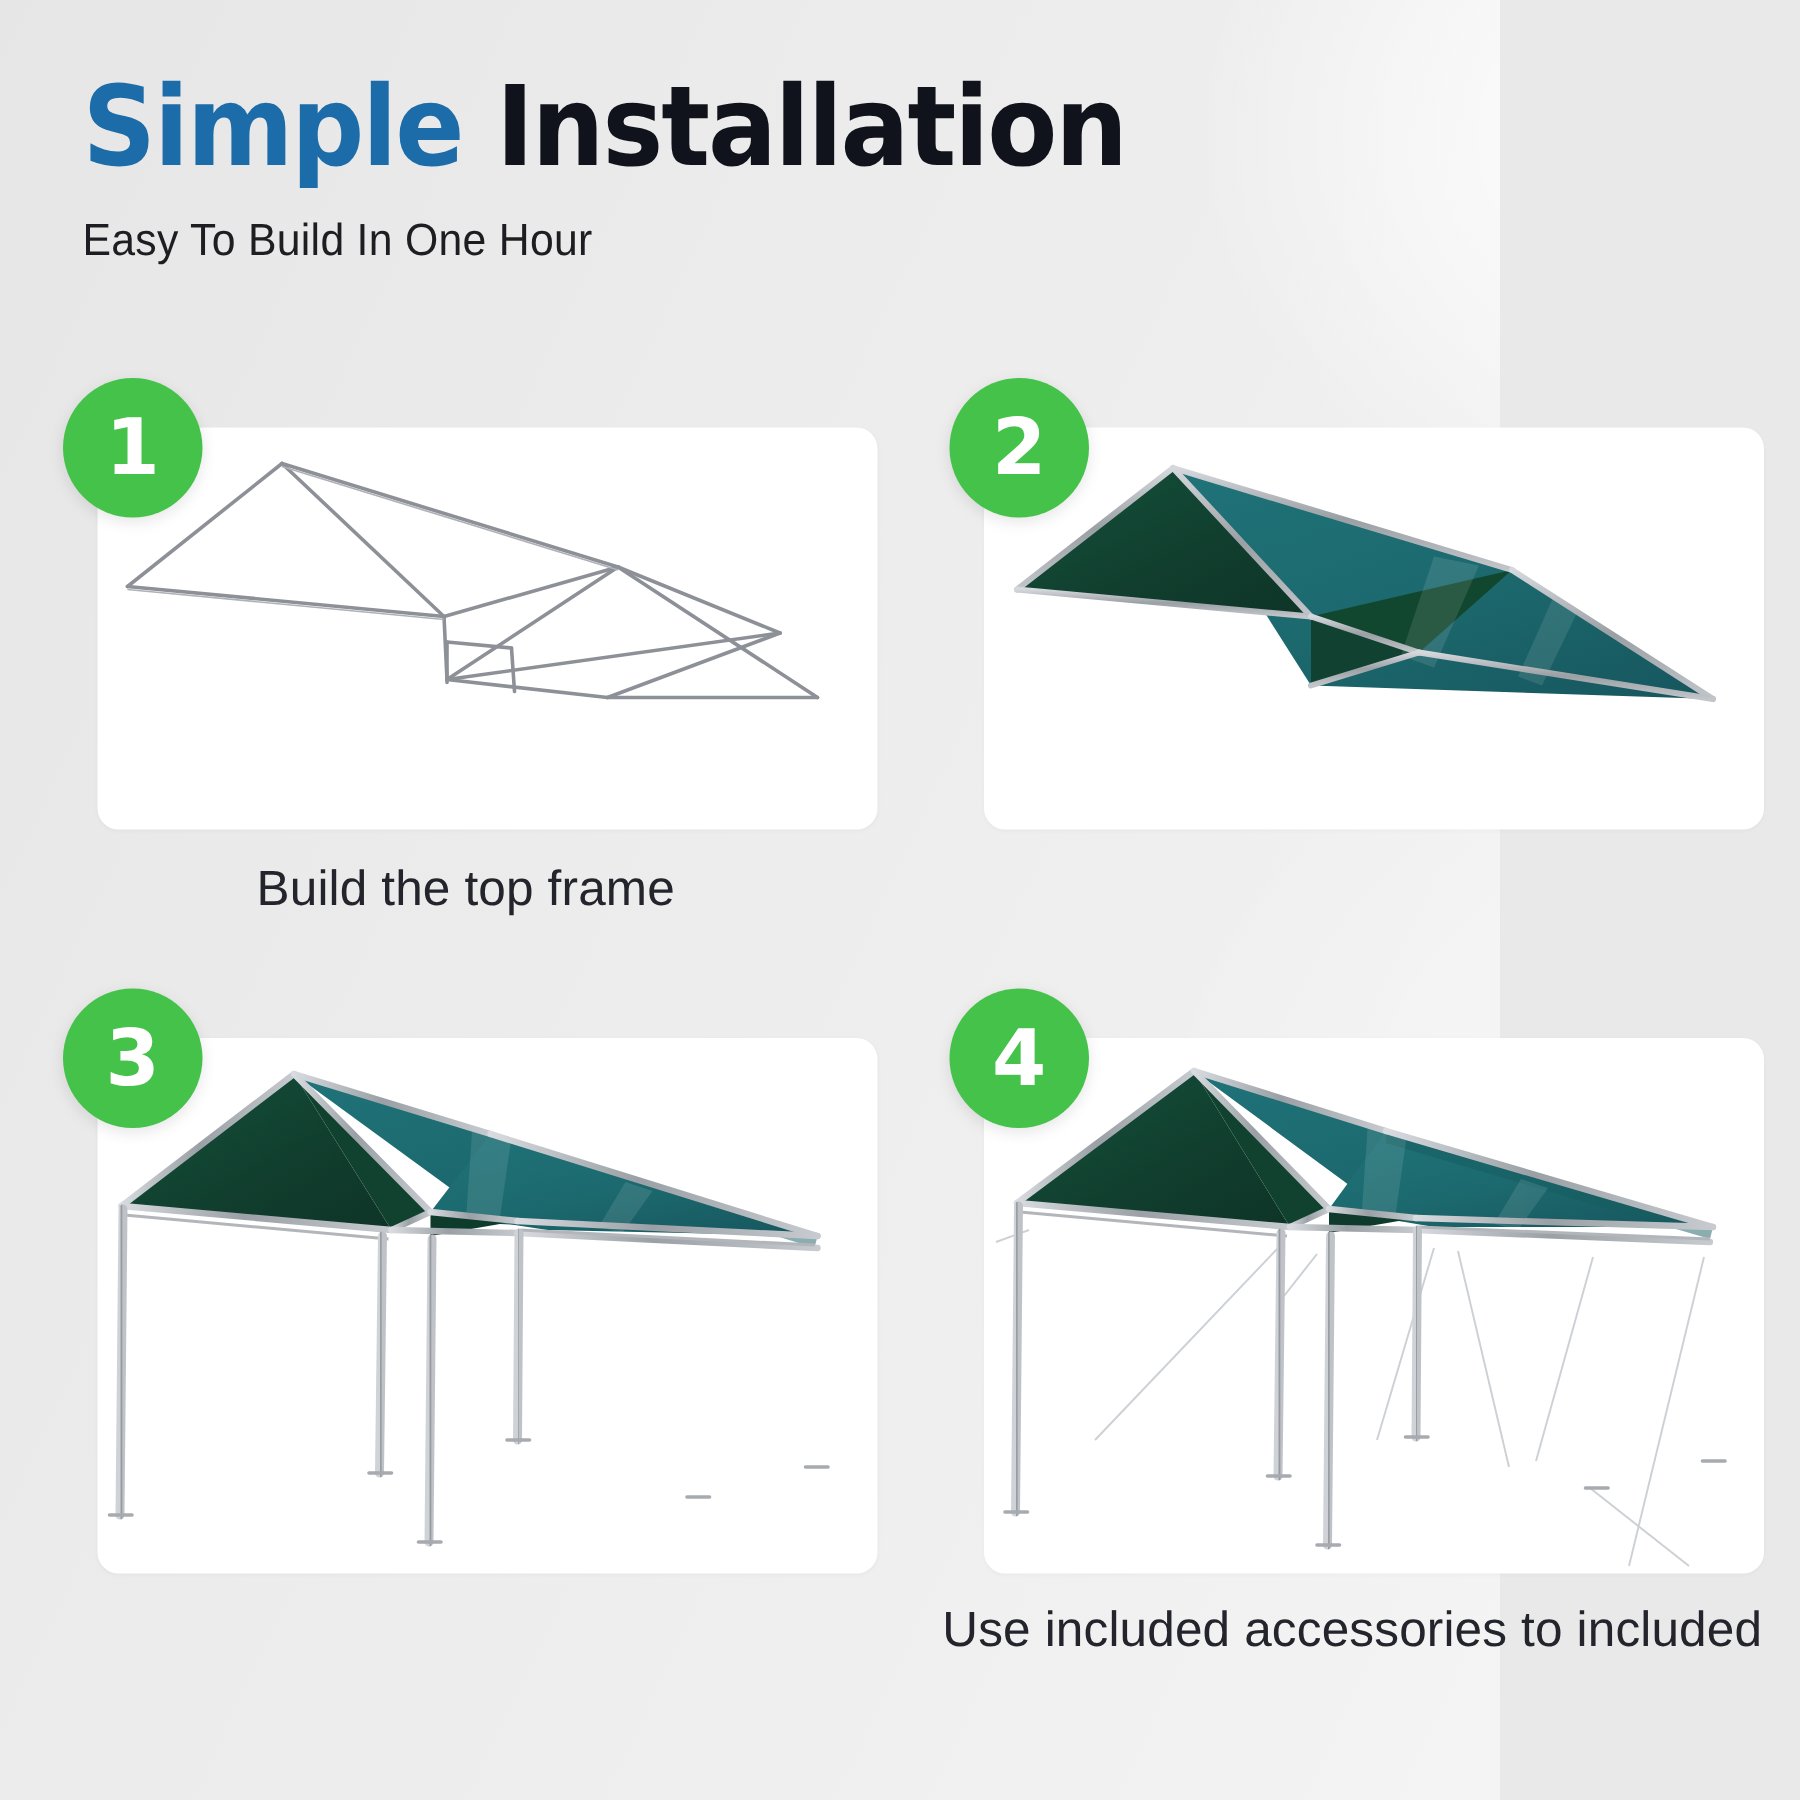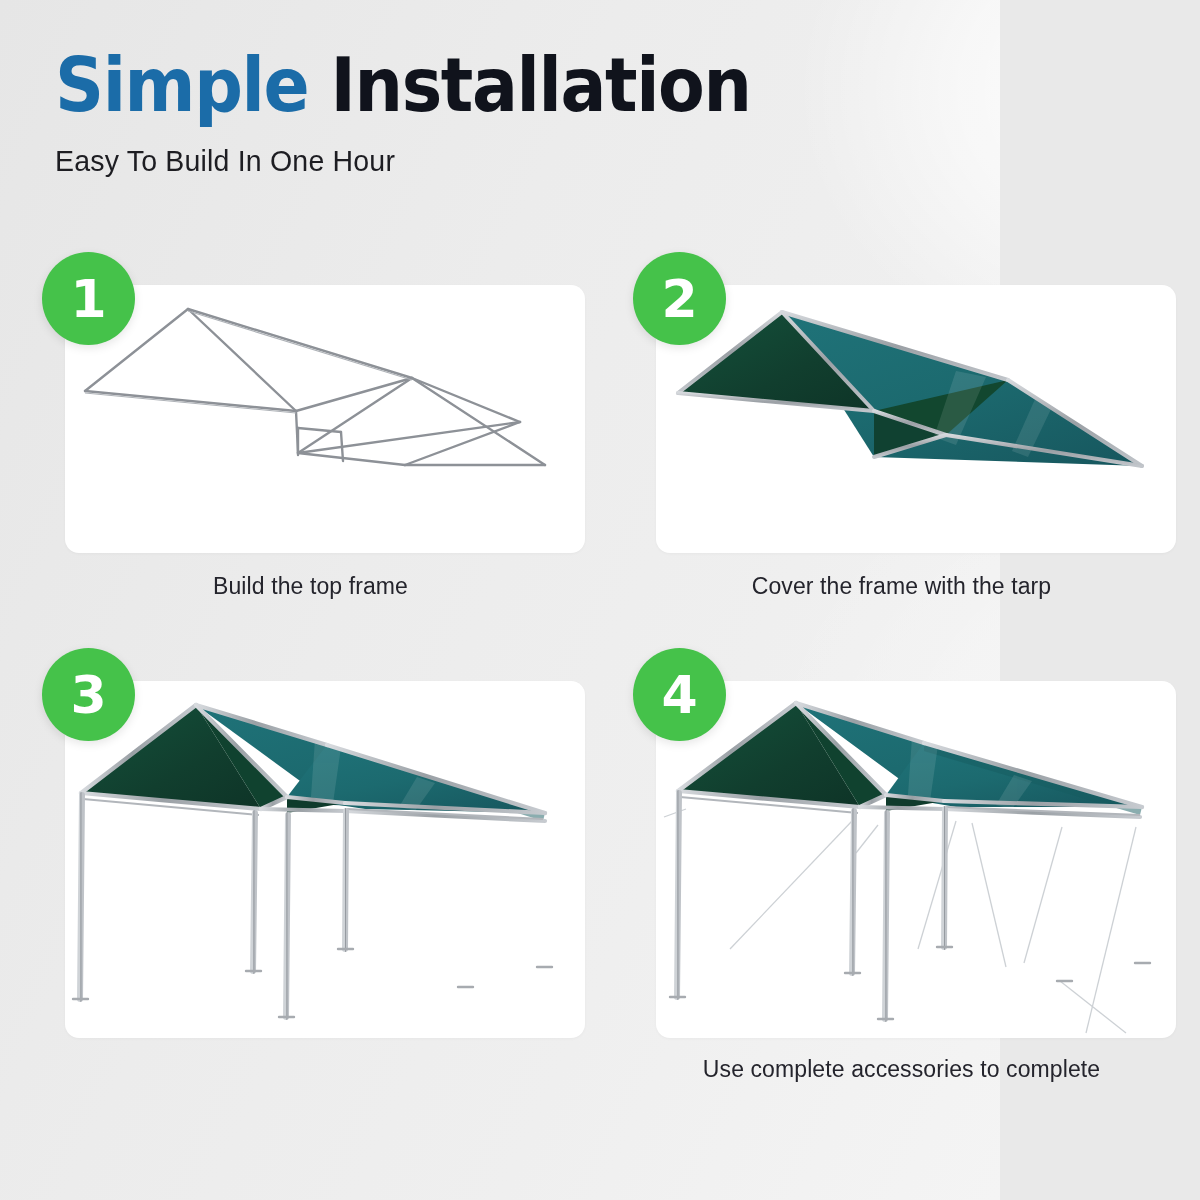--- a/index.html
+++ b/index.html
@@ -100,21 +100,21 @@
     align-items: center;
     justify-content: center;
     z-index: 5;
     font-family: "DejaVu Sans", sans-serif;
     box-shadow: 0 3px 10px rgba(0,0,0,0.10);
   }
 
   .caption {
     text-align: center;
     margin-top: 20px;
-    font-size: 23px;
+    font-size: 33px;
     color: #24242c;
     font-weight: 400;
     letter-spacing: 0.1px;
     font-family: "Liberation Sans", sans-serif;
   }
   .step.tall .caption { margin-top: 18px; }
 
   .art { position: absolute; inset: 0; width: 100%; height: 100%; display: block; }
 </style>
 </head>
@@ -235,21 +235,20 @@
           <g stroke="url(#steel2)" stroke-width="5" stroke-linecap="round" fill="none">
             <path d="M24 110 L24 136"></path>
             <path d="M170 122 L170 148"></path>
             <path d="M219 150 L219 178"></path>
             <path d="M292 152 L292 180"></path>
             <path d="M396 164 L396 188"></path>
             <path d="M486 181 L486 206"></path>
           </g>
         </svg>
       </div>
-      <div class="caption">Cover the frame with the tarp</div>
     </div>
 
     <div class="step tall">
       <div class="badge">3</div>
       <div class="card">
         <svg class="art" viewBox="0 0 520 357">
           <defs>
             <linearGradient id="tarpRoof3" x1="0.1" y1="0" x2="0.9" y2="1">
               <stop offset="0%" stop-color="#1f7278"></stop>
               <stop offset="48%" stop-color="#1c6a6f"></stop>
@@ -407,17 +406,17 @@
           <g stroke="#a7abb0" stroke-width="2.4" stroke-linecap="round">
             <path d="M14 316 L29 316"></path>
             <path d="M189 292 L204 292"></path>
             <path d="M222 338 L237 338"></path>
             <path d="M281 266 L296 266"></path>
             <path d="M401 300 L416 300"></path>
             <path d="M479 282 L494 282"></path>
           </g>
         </svg>
       </div>
-      <div class="caption">Use complete accessories to complete</div>
+      <div class="caption">Use included accessories to included</div>
     </div>
 
   </div>
 </div>
 
 </body></html>

